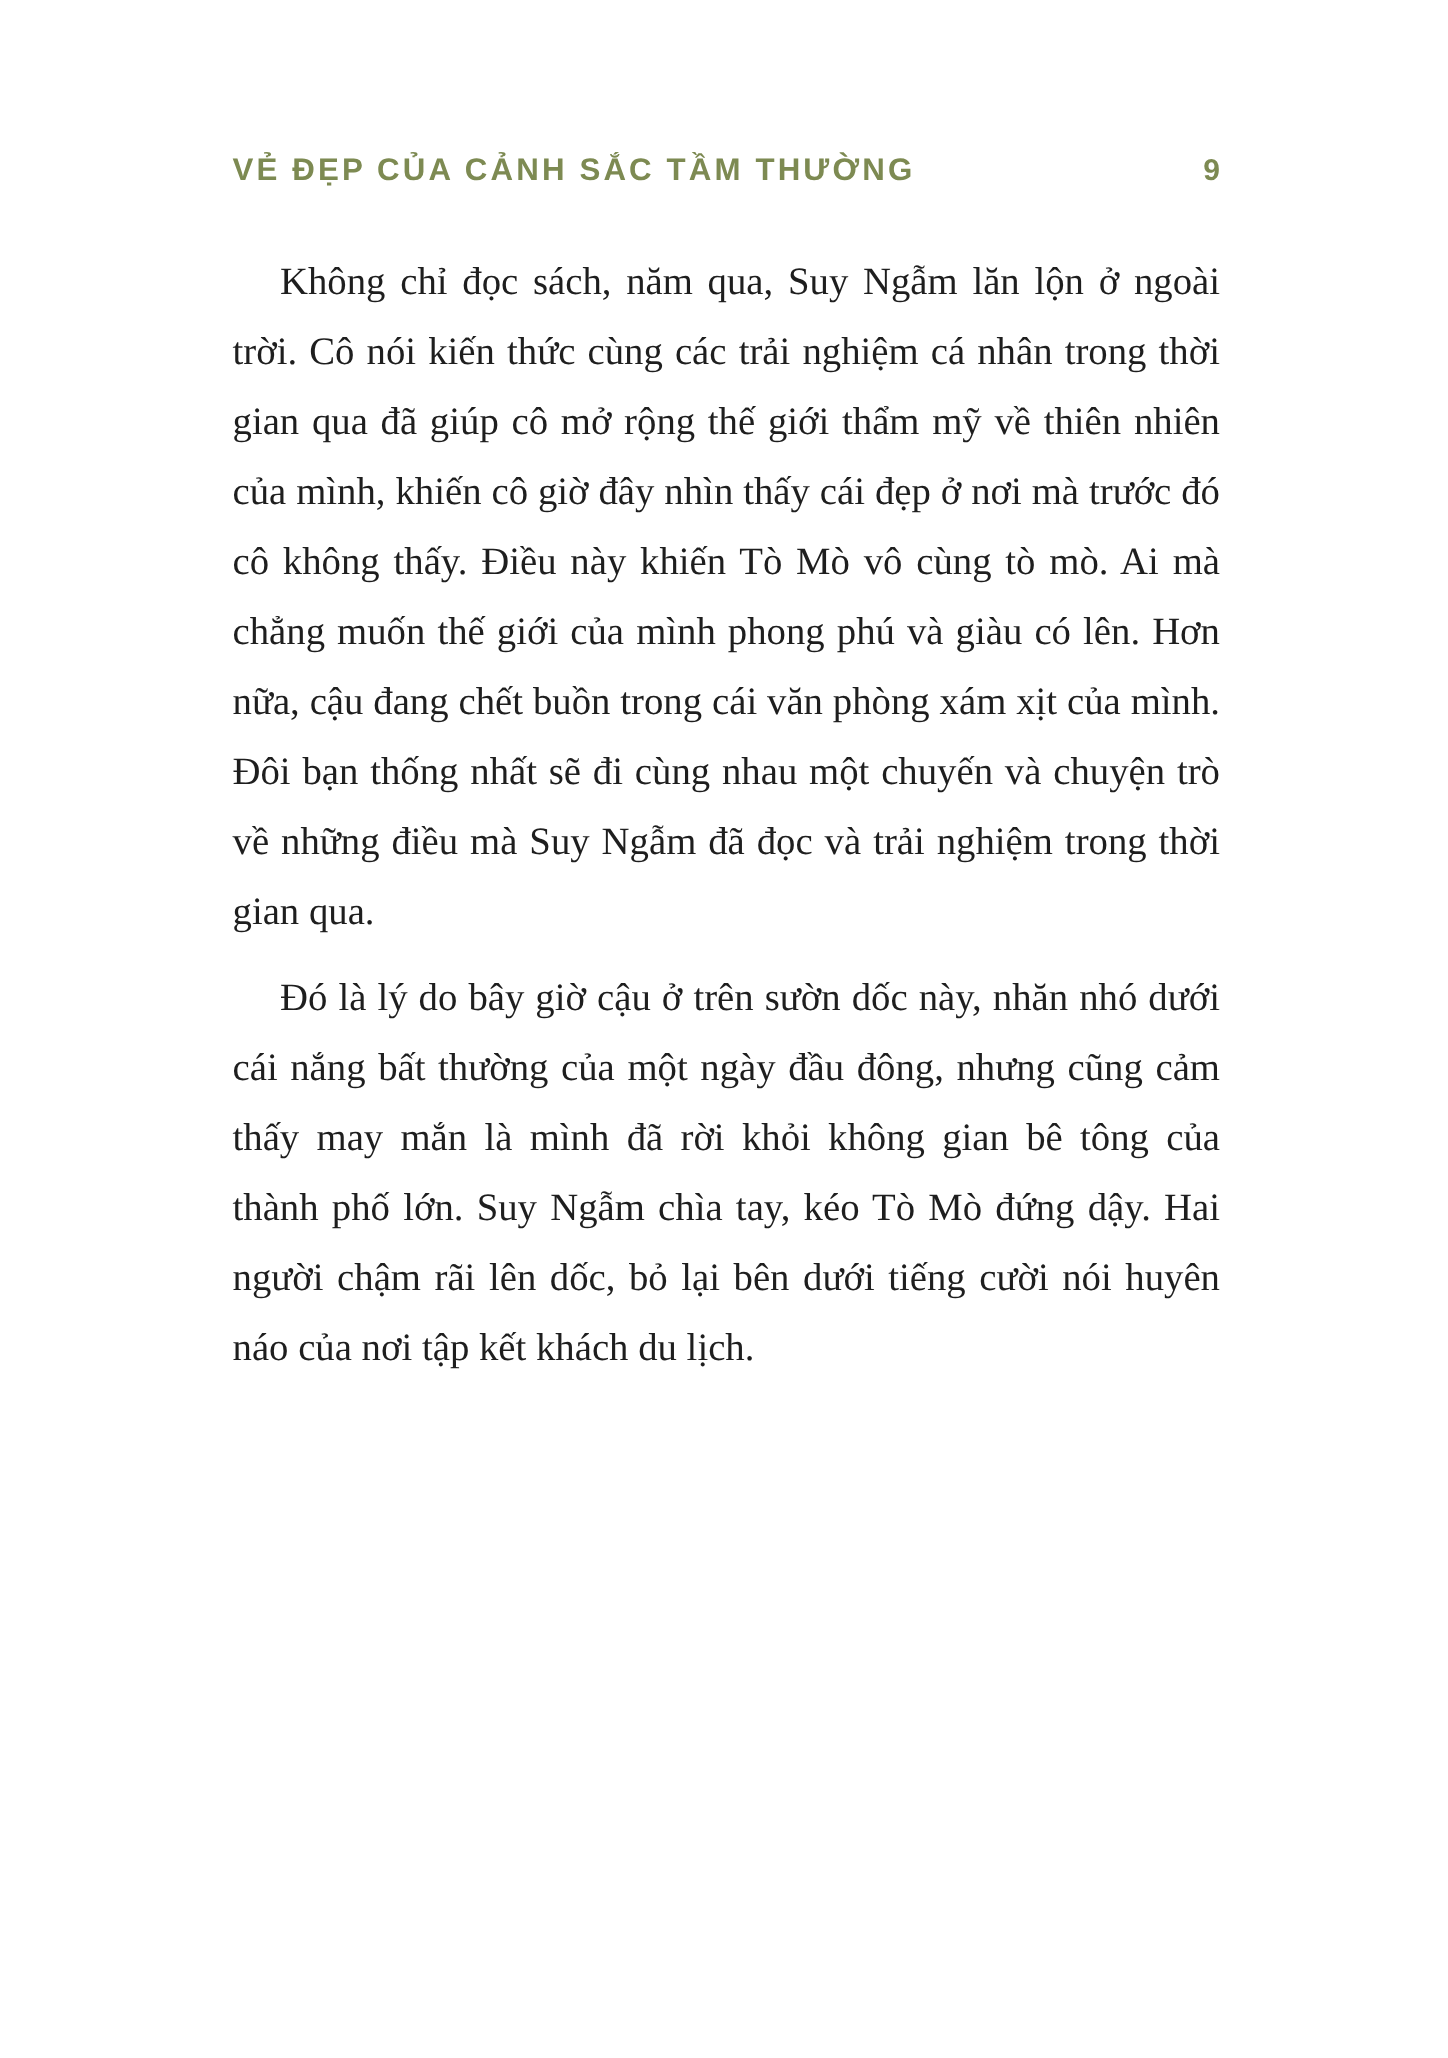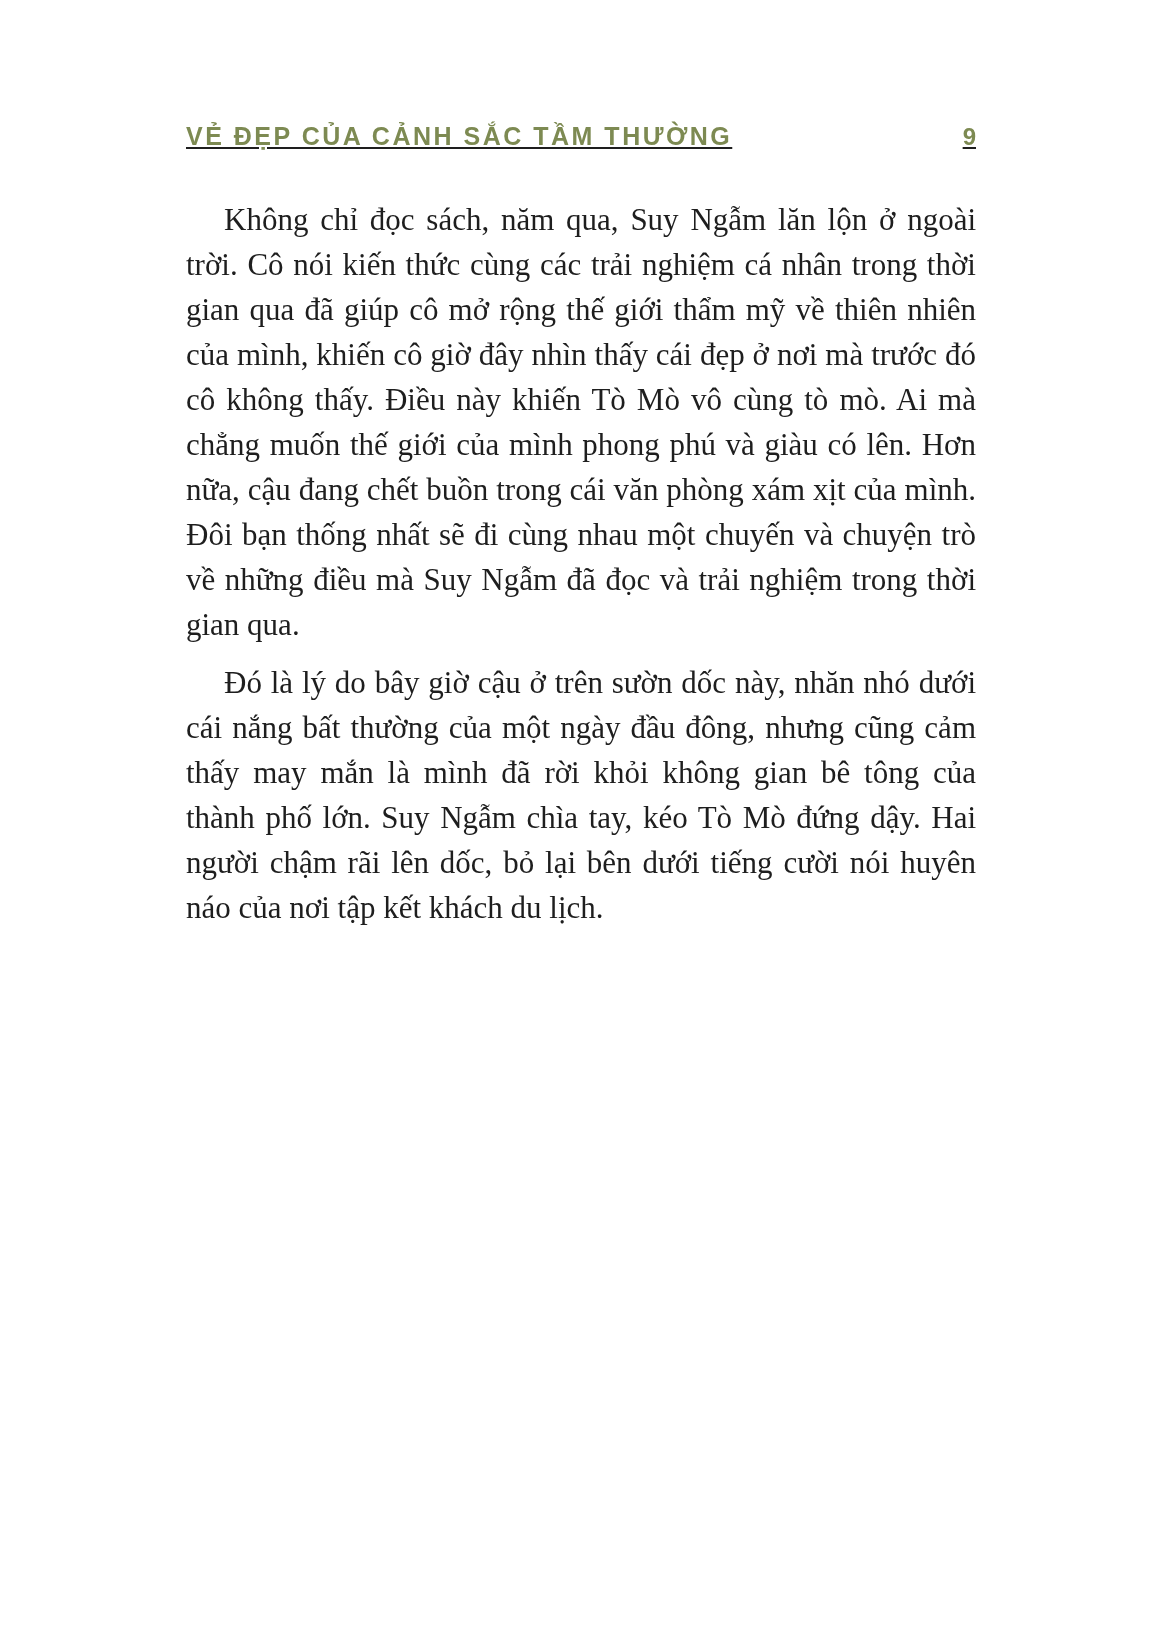--- a/index.html
+++ b/index.html
@@ -19,41 +19,40 @@
     padding: 122px 182px 0 186px;
     font-family: "Liberation Serif", "DejaVu Serif", serif;
     color: #1e1e1e;
   }
 
   .running-header {
     display: flex;
     justify-content: space-between;
     align-items: baseline;
     margin-bottom: 46px;
-    text-decoration: underline;
   }
 
   .chapter-title {
     font-family: "Liberation Sans", "DejaVu Sans", sans-serif;
     font-weight: 700;
     font-size: 25px;
     letter-spacing: 2.5px;
     color: #7d8a52;
   }
 
   .page-number {
     font-family: "Liberation Sans", "DejaVu Sans", sans-serif;
     font-weight: 700;
     font-size: 24px;
     color: #7d8a52;
   }
 
   .body-text p {
     font-size: 31px;
-    line-height: 45px;
+    line-height: 56px;
     text-align: justify;
     text-indent: 38px;
     color: #1e1e1e;
     margin-bottom: 13px;
   }
 </style>
 </head>
 <body>
 
 <div class="page">

